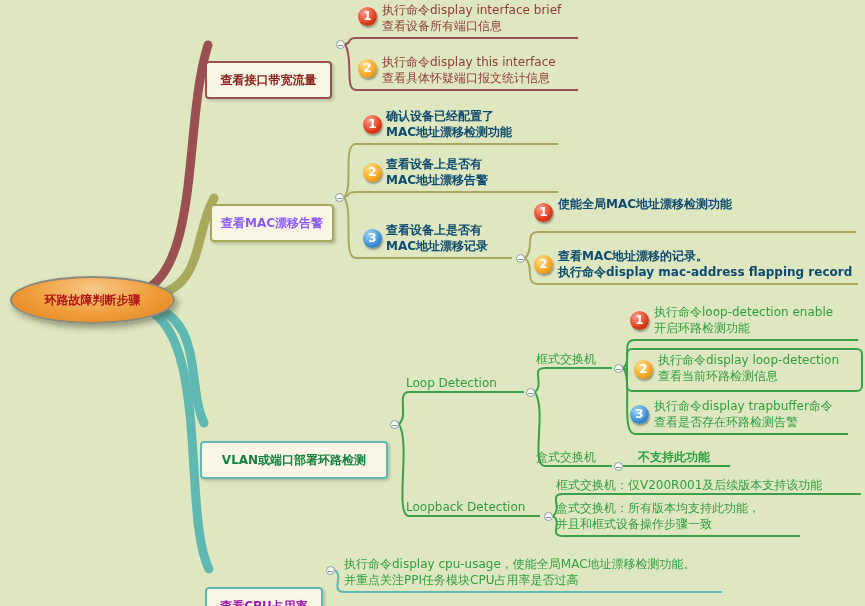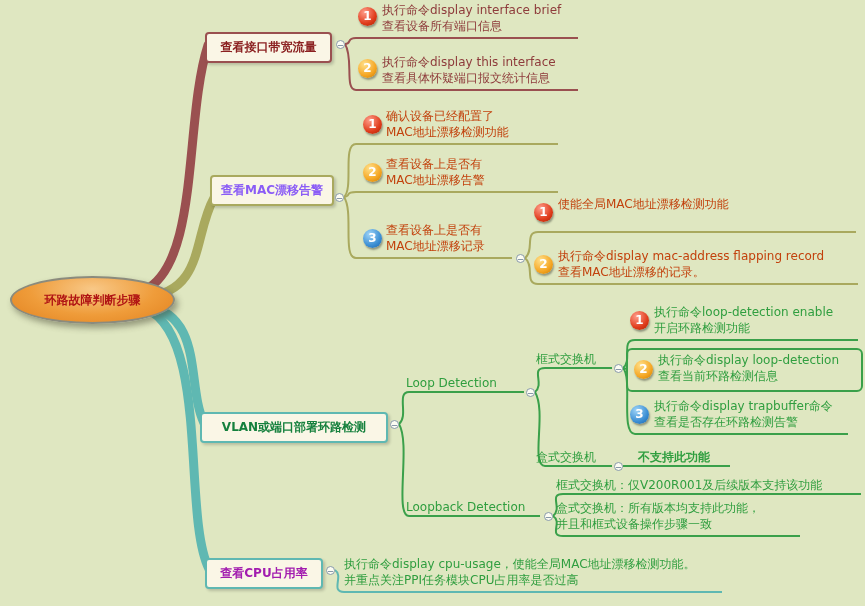--- a/index.html
+++ b/index.html
@@ -12,32 +12,32 @@
     position:absolute; left:10px; top:276px; width:165px; height:48px;
     border-radius:50%; border:2px solid #8b8b7d;
     background:radial-gradient(ellipse at 50% 25%, #f8c887 0%, #ef9c3a 55%, #e2821f 100%);
     box-shadow:3px 4px 6px rgba(60,60,40,0.45);
     color:#b01414; font-weight:bold; font-size:12px;
     display:flex; align-items:center; justify-content:center;
     z-index:3; white-space:nowrap;
   }
 
   .topic {
-    position:absolute; height:31px; background:#faf6e6; border-radius:4px;
+    position:absolute; height:38px; background:#faf6e6; border-radius:4px;
     font-weight:bold; font-size:12px; display:flex; align-items:center; justify-content:center;
-    box-shadow:2px 2px 3px rgba(0,0,0,0.18); z-index:3; white-space:nowrap;
+    box-shadow:2px 2px 3px rgba(0,0,0,0.18); z-index:3; white-space:nowrap;margin-top:29px;
   }
   .b1 { left:205px; top:32px;  width:127px; border:2px solid #9a5050; color:#8b2020; }
   .b2 { left:210px; top:175px; width:124px; border:2px solid #a9a95e; color:#8b5cf6; }
   .b3 { left:200px; top:412px; width:188px; border:2px solid #5fb8b2; color:#15803d; }
   .b4 { left:205px; top:558px; width:118px; border:2px solid #5fb8b2; color:#a21caf; }
 
   .txt { position:absolute; font-size:12px; line-height:16px; white-space:nowrap; z-index:3; }
   .c-maroon { color:#8e3b3b; }
-  .c-olive  { color:#c2410c; }
+  .c-olive  { color:#0c4a6e;font-weight:bold; }
   .c-green  { color:#2f9e3f; }
   .bold { font-weight:bold; }
 
   .ball {
     position:absolute; width:19px; height:19px; border-radius:50%;
     color:#fff; font-size:12px; font-weight:bold; text-align:center; line-height:19px;
     box-shadow:1px 2px 2px rgba(0,0,0,0.35); z-index:4;
   }
   .ball.red    { background:radial-gradient(circle at 35% 28%, #ff9d8a 0%, #e03c1c 60%, #a82000 100%); }
   .ball.orange { background:radial-gradient(circle at 35% 28%, #ffe08a 0%, #f5a623 60%, #c87800 100%); }
@@ -137,22 +137,22 @@
     <div>查看设备上是否有</div>
     <div>MAC地址漂移记录</div>
   </div>
 
   <div class="ball red" style="left:534px;top:203px">1</div>
   <div class="txt c-olive" style="left:558px;top:196px">
     <div>使能全局MAC地址漂移检测功能</div>
   </div>
   <div class="ball orange" style="left:534px;top:255px">2</div>
   <div class="txt c-olive" style="left:558px;top:248px">
+    <div>查看MAC地址漂移的记录。</div>
     <div>执行命令display mac-address flapping record</div>
-    <div>查看MAC地址漂移的记录。</div>
   </div>
 
   <div class="txt c-green" style="left:406px;top:375px">Loop Detection</div>
   <div class="txt c-green" style="left:536px;top:351px">框式交换机</div>
   <div class="txt c-green" style="left:536px;top:449px">盒式交换机</div>
   <div class="txt c-green bold" style="left:638px;top:449px">不支持此功能</div>
 
   <div class="ball red" style="left:630px;top:311px">1</div>
   <div class="txt c-green" style="left:654px;top:304px">
     <div>执行命令loop-detection enable</div>

